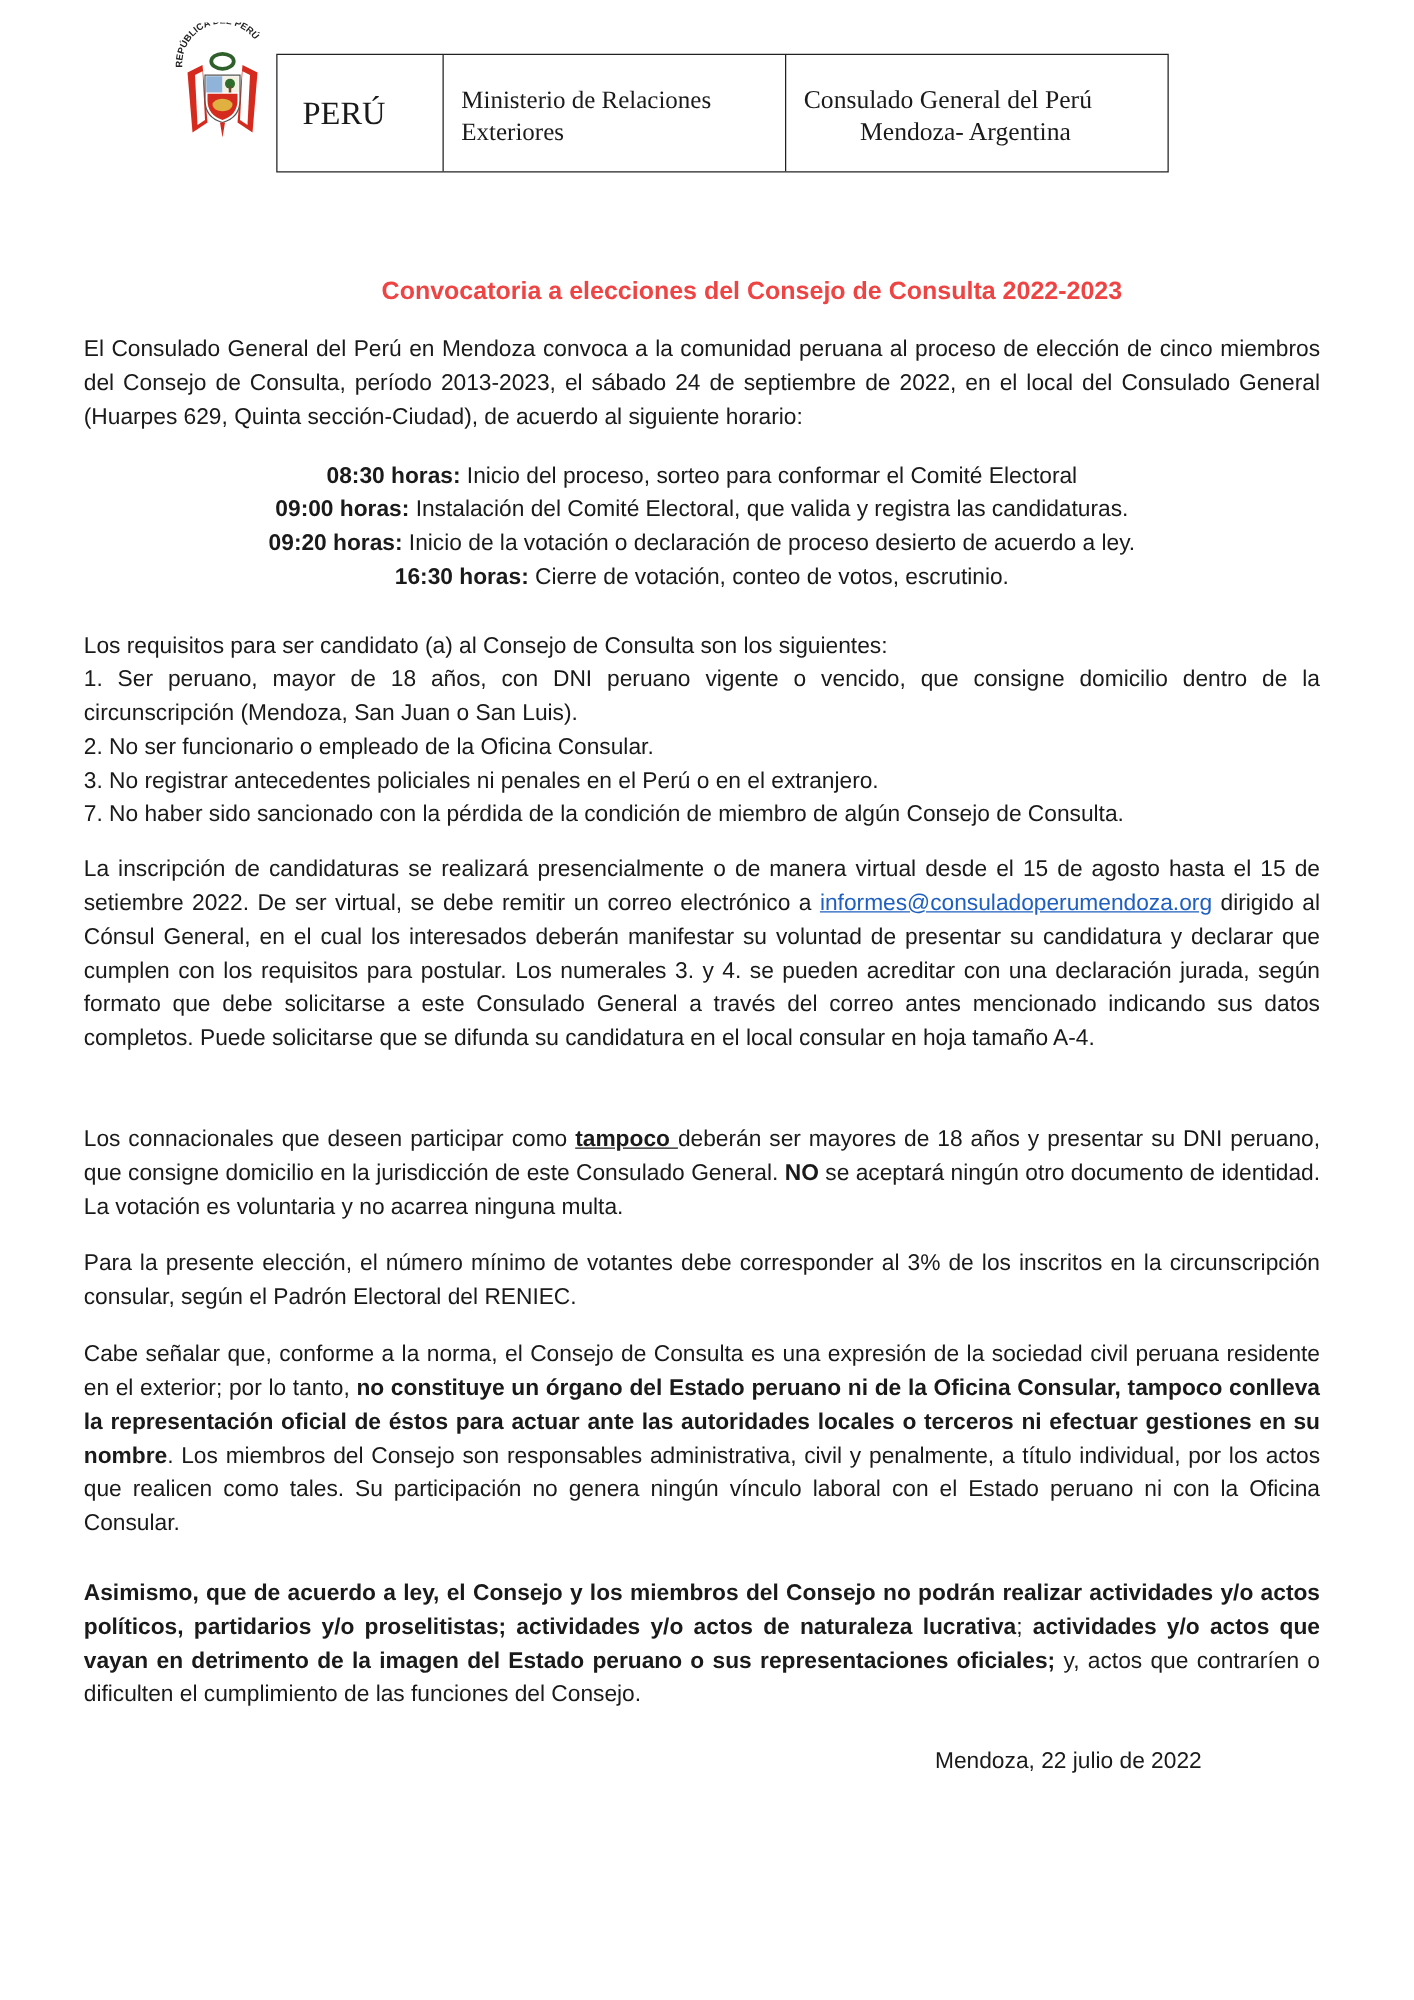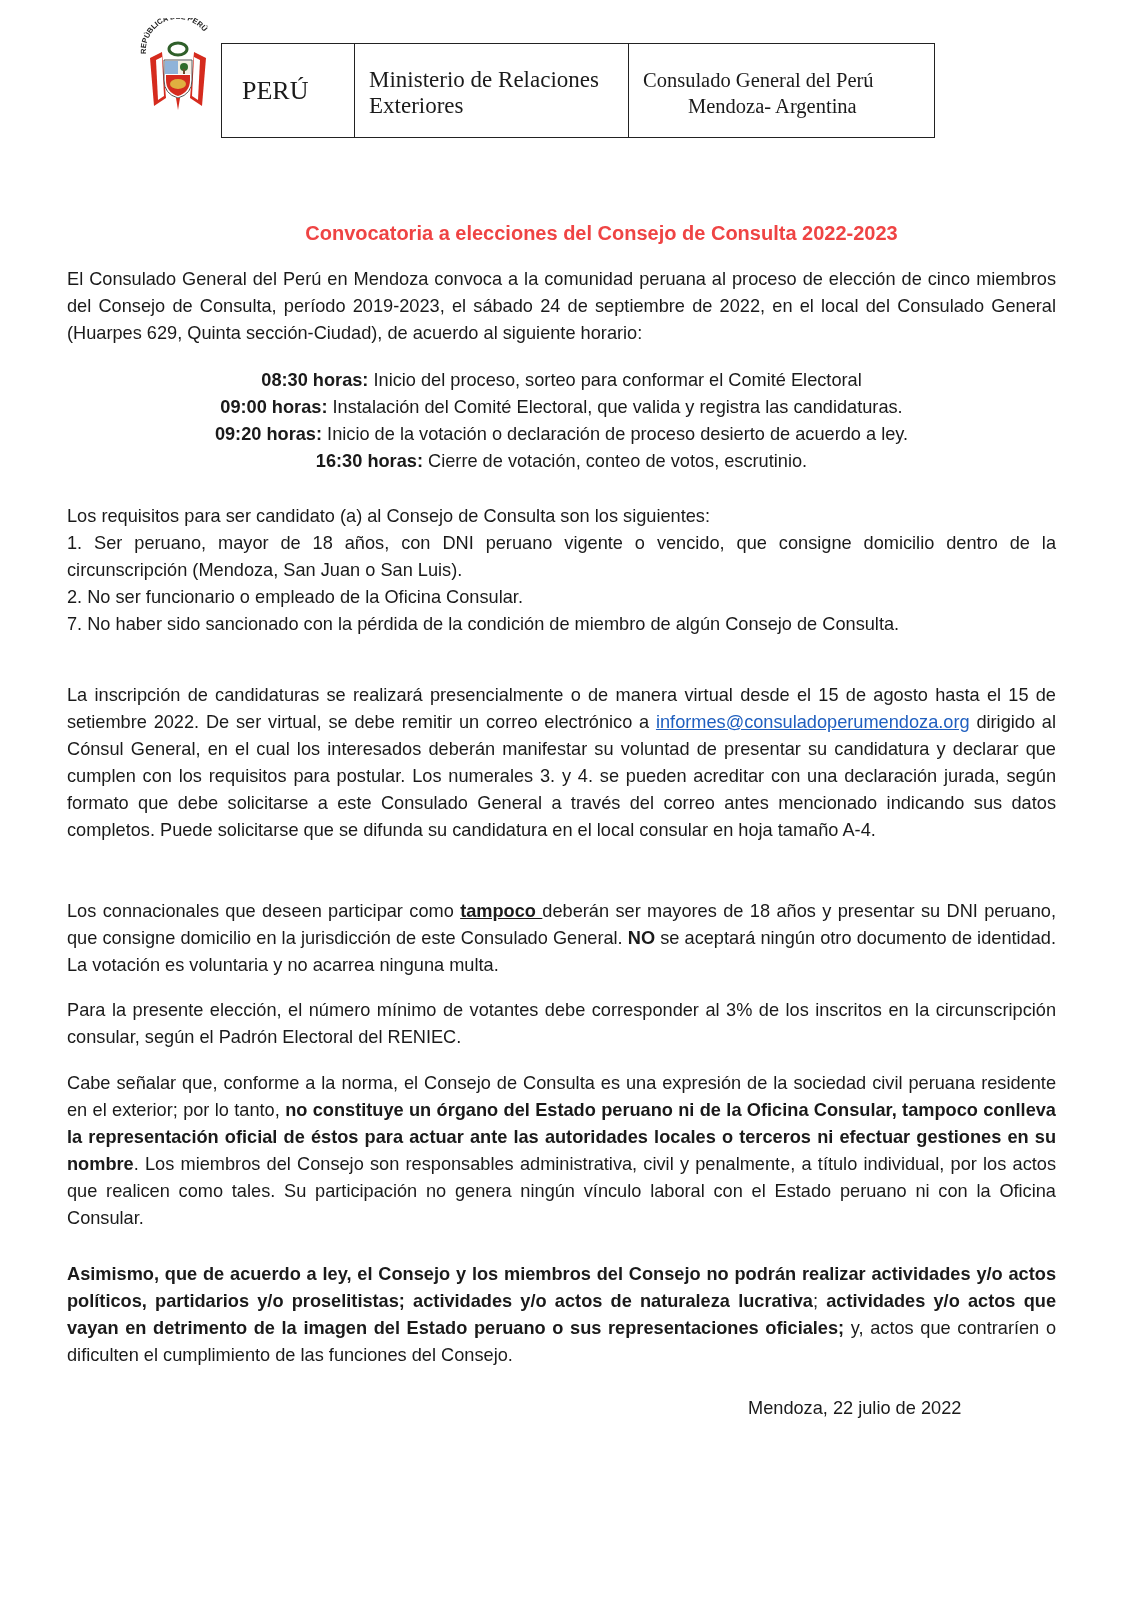--- a/index.html
+++ b/index.html
@@ -11,21 +11,21 @@
       position: absolute; left: 136px; top: 18px; width: 84px; height: 96px;
     }
     .header-box {
       position: absolute; left: 221px; top: 27px; width: 714px; height: 95px;
       display: flex; border: 1.5px solid #222; box-sizing: border-box;
       font-family: "Liberation Serif", serif; color: #1a1a1a; margin-top: 16px;
     }
     .hcell { box-sizing: border-box; display: flex; align-items: center; }
     .hcell + .hcell { border-left: 1.5px solid #222; }
     .hc-peru { width: 132px; font-size: 26px; padding-left: 20px; }
-    .hc-min { width: 274px; font-size: 23px; line-height: 26px; padding-left: 14px; padding-top: 4px; }
+    .hc-min { width: 274px; font-size: 20px; line-height: 26px; padding-left: 14px; padding-top: 4px; }
     .hc-cons { flex: 1; font-size: 20.5px; line-height: 26px; padding-left: 14px; padding-top: 4px; flex-direction: column; align-items: flex-start; justify-content: center; }
     .hc-cons .l2 { padding-left: 45px; text-align: right; }
     .title {
       position: absolute; left: 0; width: 1131px; top: 222px; text-align: center;
       font-weight: bold; font-size: 20px; color: #ef4444; margin-left: 36px;
     }
     .body-text {
       position: absolute; left: 67px; width: 989px;
       font-size: 18.2px; line-height: 27px; text-align: justify; color: #1a1a1a;
     }
@@ -79,34 +79,35 @@
   </div>
   <div class="hcell hc-cons">
     <div>Consulado General del Perú</div>
     <div class="l2">Mendoza- Argentina</div>
   </div>
 </div>
 
 <div class="title">Convocatoria a elecciones del Consejo de Consulta 2022-2023</div>
 
 <div class="body-text" style="top:266px;">
-  <p>El Consulado General del Perú en Mendoza convoca a la comunidad peruana al proceso de elección de cinco miembros del Consejo de Consulta, período 2019-2023, el sábado 24 de septiembre de 2022, en el local del Consulado General (Huarpes 629, Quinta sección-Ciudad), de acuerdo al siguiente horario:</p>
+  <p>El Consulado General del Perú en Mendoza convoca a la comunidad peruana al proceso de elección de cinco miembros del Consejo de Consulta, período 2013-2023, el sábado 24 de septiembre de 2022, en el local del Consulado General (Huarpes 629, Quinta sección-Ciudad), de acuerdo al siguiente horario:</p>
 </div>
 
 <div class="body-text left" style="top:367px;text-align:center;">
   <p><b>08:30 horas:</b><span> Inicio del proceso, sorteo para conformar el Comité Electoral</span></p>
   <p><b>09:00 horas:</b><span> Instalación del Comité Electoral, que valida y registra las candidaturas.</span></p>
   <p><b>09:20 horas:</b><span> Inicio de la votación o declaración de proceso desierto de acuerdo a ley.</span></p>
   <p><b>16:30 horas:</b><span> Cierre de votación, conteo de votos, escrutinio.</span></p>
 </div>
 
 <div class="body-text" style="top:503px;">
   <p class="left">Los requisitos para ser candidato (a) al Consejo de Consulta son los siguientes:</p>
   <p>1. Ser peruano, mayor de 18 años, con DNI peruano vigente o vencido, que consigne domicilio dentro de la circunscripción (Mendoza, San Juan o San Luis).</p>
   <p class="left">2. No ser funcionario o empleado de la Oficina Consular.</p>
+  <p class="left">3. No registrar antecedentes  policiales ni penales en el Perú o en el extranjero.</p>
   <p class="left">7. No haber sido sancionado con la pérdida de la condición de miembro de algún Consejo de Consulta.</p>
 </div>
 
 <div class="body-text" style="top:682px;">
   <p><span>La inscripción de candidaturas se realizará presencialmente o de manera virtual desde el 15 de agosto hasta el 15 de setiembre 2022. De ser virtual, se debe remitir un correo electrónico a </span><a class="email" href="#">informes@consuladoperumendoza.org</a><span>  dirigido al Cónsul General, en el cual los interesados deberán manifestar su voluntad de presentar su candidatura y declarar que cumplen con los requisitos para postular. Los numerales 3. y 4. se pueden acreditar con una declaración jurada, según formato que debe solicitarse a este Consulado General a través del correo antes mencionado indicando sus datos completos. Puede solicitarse que se difunda su candidatura en el local consular en hoja tamaño A-4.</span></p>
 </div>
 
 <div class="body-text" style="top:898px;">
   <p><span>Los connacionales que deseen participar como </span><b style="text-decoration:underline;">tampoco </b><span>deberán ser mayores de 18 años y presentar su DNI peruano, que consigne domicilio en la jurisdicción de este Consulado General. </span><b>NO</b><span> se aceptará ningún otro documento de identidad. La votación es voluntaria y no acarrea ninguna multa.</span></p>
 </div>

